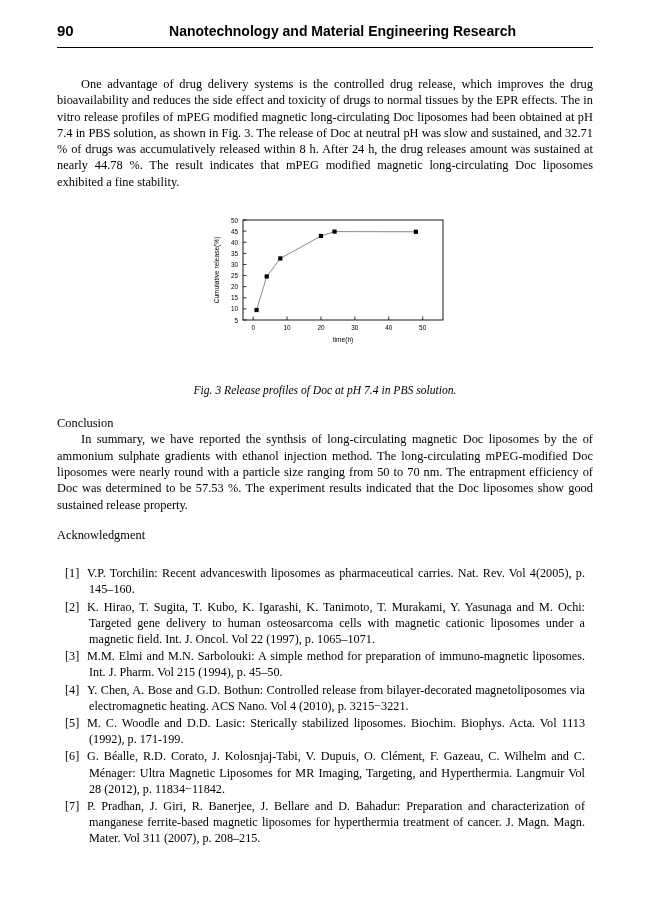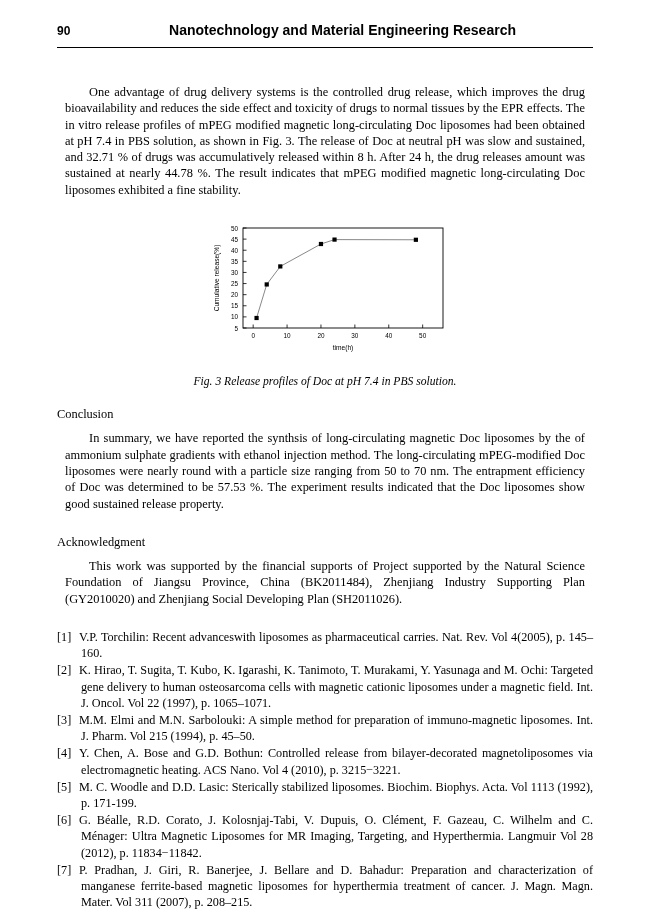--- a/index.html
+++ b/index.html
@@ -26,21 +26,21 @@
     position: absolute;
     left: 57px;
     top: 22px;
     width: 536px;
     display: flex;
     align-items: baseline;
   }
   .folio {
     font-family: "Liberation Sans", sans-serif;
     font-weight: bold;
-    font-size: 12px;
+    font-size: 15px;
     width: 90px;
   }
   .running-title {
     font-family: "Liberation Sans", sans-serif;
     font-weight: bold;
     font-size: 14px;
     flex: 1;
     text-align: center;
     padding-right: 55px;
     white-space: nowrap;
@@ -54,21 +54,21 @@
     background: #000;
   }
   
   .content {
     position: absolute;
     left: 57px;
     top: 76px;
     width: 536px;
   }
   p.body {
-    margin: 8px;
+    margin: 0;
     font-size: 12.4px;
     line-height: 16.3px;
     text-align: justify;
     text-indent: 24px;
     hyphens: none;
   }
   h2.section {
     margin: 0;
     font-size: 12.4px;
     font-weight: normal;
@@ -83,29 +83,29 @@
     text-align: center;
   }
   .chart-wrap {
     position: relative;
     width: 260px;
     height: 150px;
     margin: 0 auto;
   }
   .chart-svg { display: block; }
   .fig-caption {
-    margin-top: 9px;
+    margin-top: 26px;
     font-size: 11.6px;
     font-style: italic;
     text-align: center;
   }
   
   ul.reflist {
     list-style: none;
-    margin: 0;
+    margin: 8px;
     padding: 0;
   }
   li.refitem {
     font-size: 12.2px;
     line-height: 16.2px;
     text-align: justify;
     padding-left: 24px;
     text-indent: -24px;
     margin-bottom: 1px;
   }
@@ -181,21 +181,20 @@
     </div>
 
     <div class="gap-lg"></div>
 
     <h2 class="section">Conclusion</h2>
     <p class="body">In summary, we have reported the synthsis of long-circulating magnetic Doc liposomes by the of ammonium sulphate gradients with ethanol injection method. The long-circulating mPEG-modified Doc liposomes were nearly round with a particle size ranging from 50 to 70 nm. The entrapment efficiency of Doc was determined to be 57.53 %. The experiment results indicated that the Doc liposomes show good sustained release property.</p>
 
     <div class="gap-md"></div>
 
     <h2 class="section">Acknowledgment</h2>
-    <p class="body">This work was supported by the financial supports of Project supported by the Natural Science Foundation of Jiangsu Province, China (BK2011484), Zhenjiang Industry Supporting Plan (GY2010020) and Zhenjiang Social Developing Plan (SH2011026).</p>
 
     <div class="gap-md"></div>
 
     <ul class="reflist" id="reflist">
         <li class="refitem"><span class="refnum">[1]</span><span>V.P. Torchilin: Recent advanceswith liposomes as pharmaceutical carries. Nat. Rev. Vol 4(2005), p. 145–160.</span></li>
         <li class="refitem"><span class="refnum">[2]</span><span>K. Hirao, T. Sugita, T. Kubo, K. Igarashi, K. Tanimoto, T. Murakami, Y. Yasunaga and M. Ochi: Targeted gene delivery to human osteosarcoma cells with magnetic cationic liposomes under a magnetic field. Int. J. Oncol. Vol 22 (1997), p. 1065–1071.</span></li>
         <li class="refitem"><span class="refnum">[3]</span><span>M.M. Elmi and M.N. Sarbolouki: A simple method for preparation of immuno-magnetic liposomes. Int. J. Pharm. Vol 215 (1994), p. 45–50.</span></li>
         <li class="refitem"><span class="refnum">[4]</span><span>Y. Chen, A. Bose and G.D. Bothun: Controlled release from bilayer-decorated magnetoliposomes via electromagnetic heating. ACS Nano. Vol 4 (2010), p. 3215−3221.</span></li>
         <li class="refitem"><span class="refnum">[5]</span><span>M. C. Woodle and D.D. Lasic: Sterically stabilized liposomes. Biochim. Biophys. Acta. Vol 1113 (1992), p. 171-199.</span></li>
         <li class="refitem"><span class="refnum">[6]</span><span>G. Béalle, R.D. Corato, J. Kolosnjaj-Tabi, V. Dupuis, O. Clément, F. Gazeau, C. Wilhelm and C. Ménager: Ultra Magnetic Liposomes for MR Imaging, Targeting, and Hyperthermia. Langmuir Vol 28 (2012), p. 11834−11842.</span></li>

